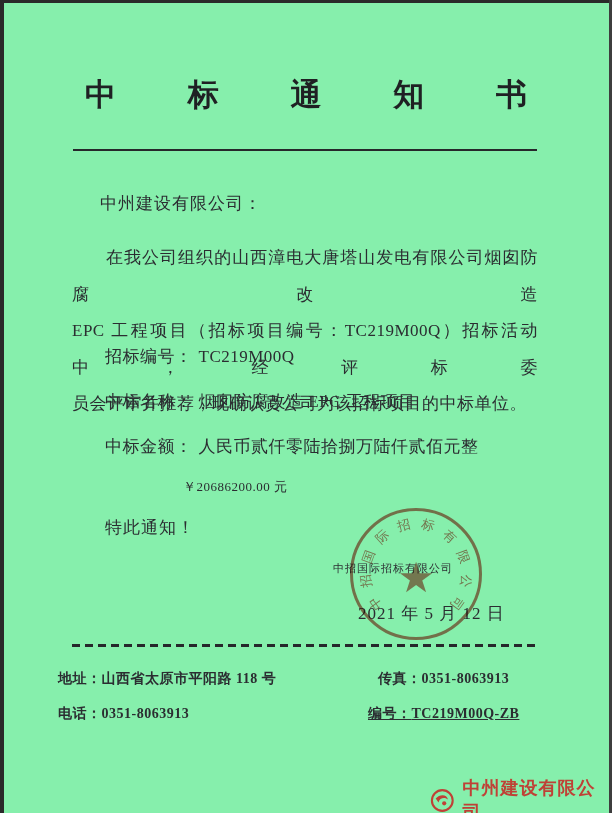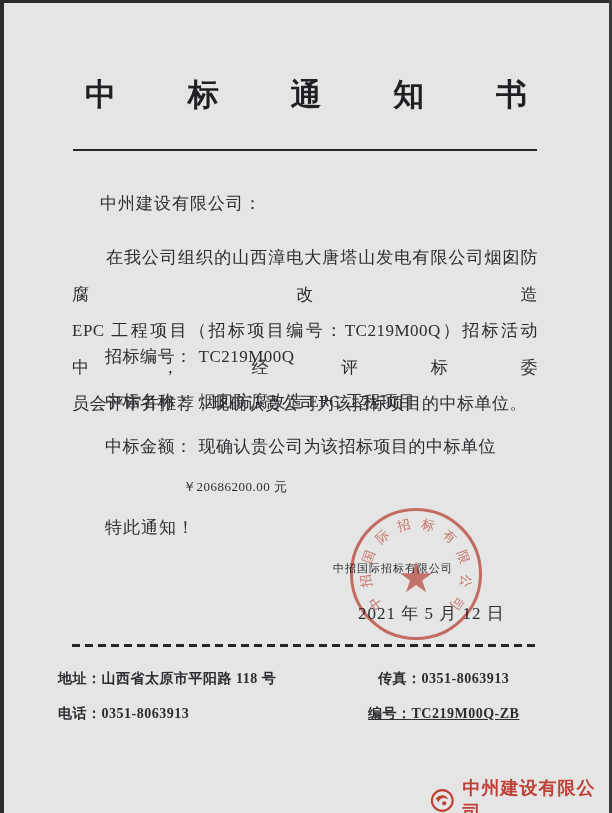--- a/index.html
+++ b/index.html
@@ -1,19 +1,19 @@
 <!DOCTYPE html>
 <html><head>
 <meta charset="utf-8">
 <style>
   html,body{margin:0;padding:0;background:#ffffff;}
   .page{
     position:relative;
     width:612px;height:813px;
-    background:#e5e5e5;
+    background:#86efac;
     overflow:hidden;
     font-family:"Liberation Serif","DejaVu Serif",serif;
     color:#2b2d31;
   }
   
   .edge-top{position:absolute;top:0;left:0;width:612px;height:3px;background:#2a2a2a;}
   .edge-left{position:absolute;top:0;left:0;width:4px;height:813px;background:#2a2a2a;}
   .edge-right{position:absolute;top:0;right:0;width:3px;height:813px;background:#3d3d3d;}
 
   .title{
@@ -110,21 +110,21 @@
     <div class="para-line">员会评审并推荐，现确认贵公司为该招标项目的中标单位。</div>
   </div>
 
   <div class="field-row row-1">
     <span class="label">招标编号：</span><span class="value">TC219M00Q</span>
   </div>
   <div class="field-row row-2">
     <span class="label">中标名称：</span><span class="value">烟囱防腐改造 EPC 工程项目</span>
   </div>
   <div class="field-row row-3">
-    <span class="label">中标金额：</span><span class="value">现确认贵公司为该招标项目的中标单位</span>
+    <span class="label">中标金额：</span><span class="value">人民币贰仟零陆拾捌万陆仟贰佰元整</span>
   </div>
 
   <div class="amount-numeric">￥20686200.00 元</div>
 
   <div class="notice">特此通知！</div>
 
   <div class="issuer">中招国际招标有限公司</div>
   <div class="issue-date">2021 年 5 月 12 日</div>
 
   <div class="seal">

